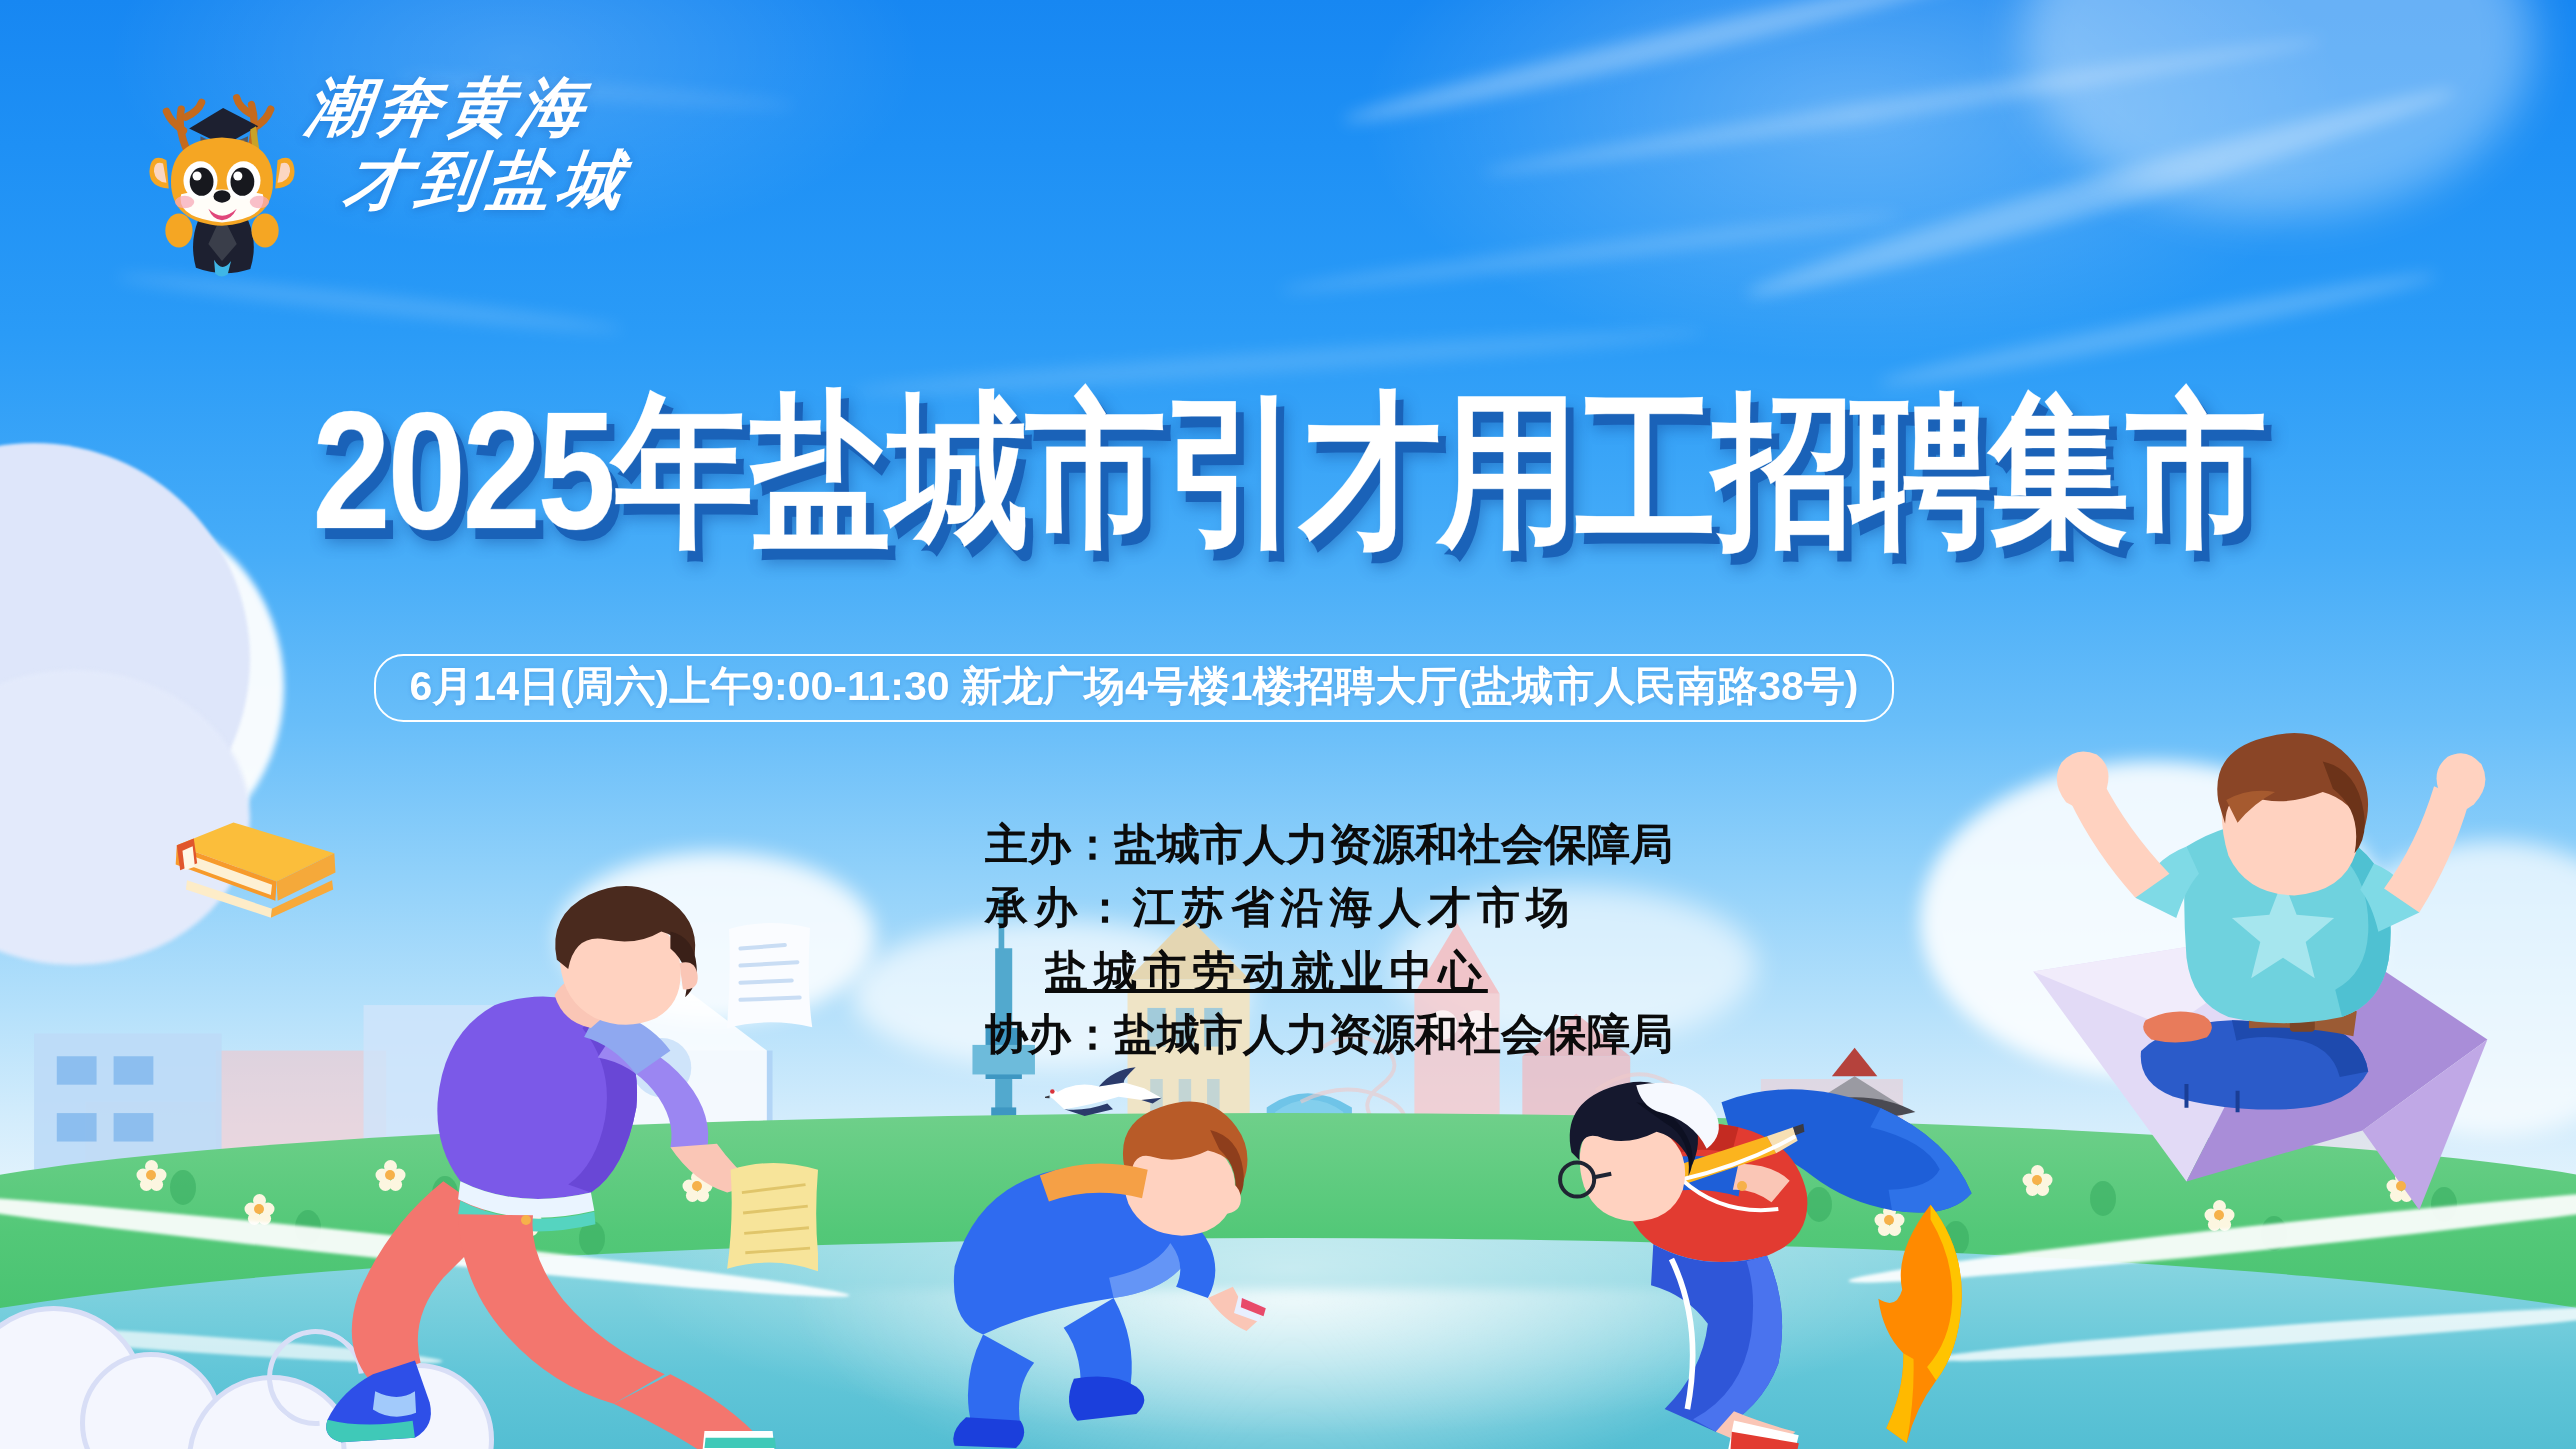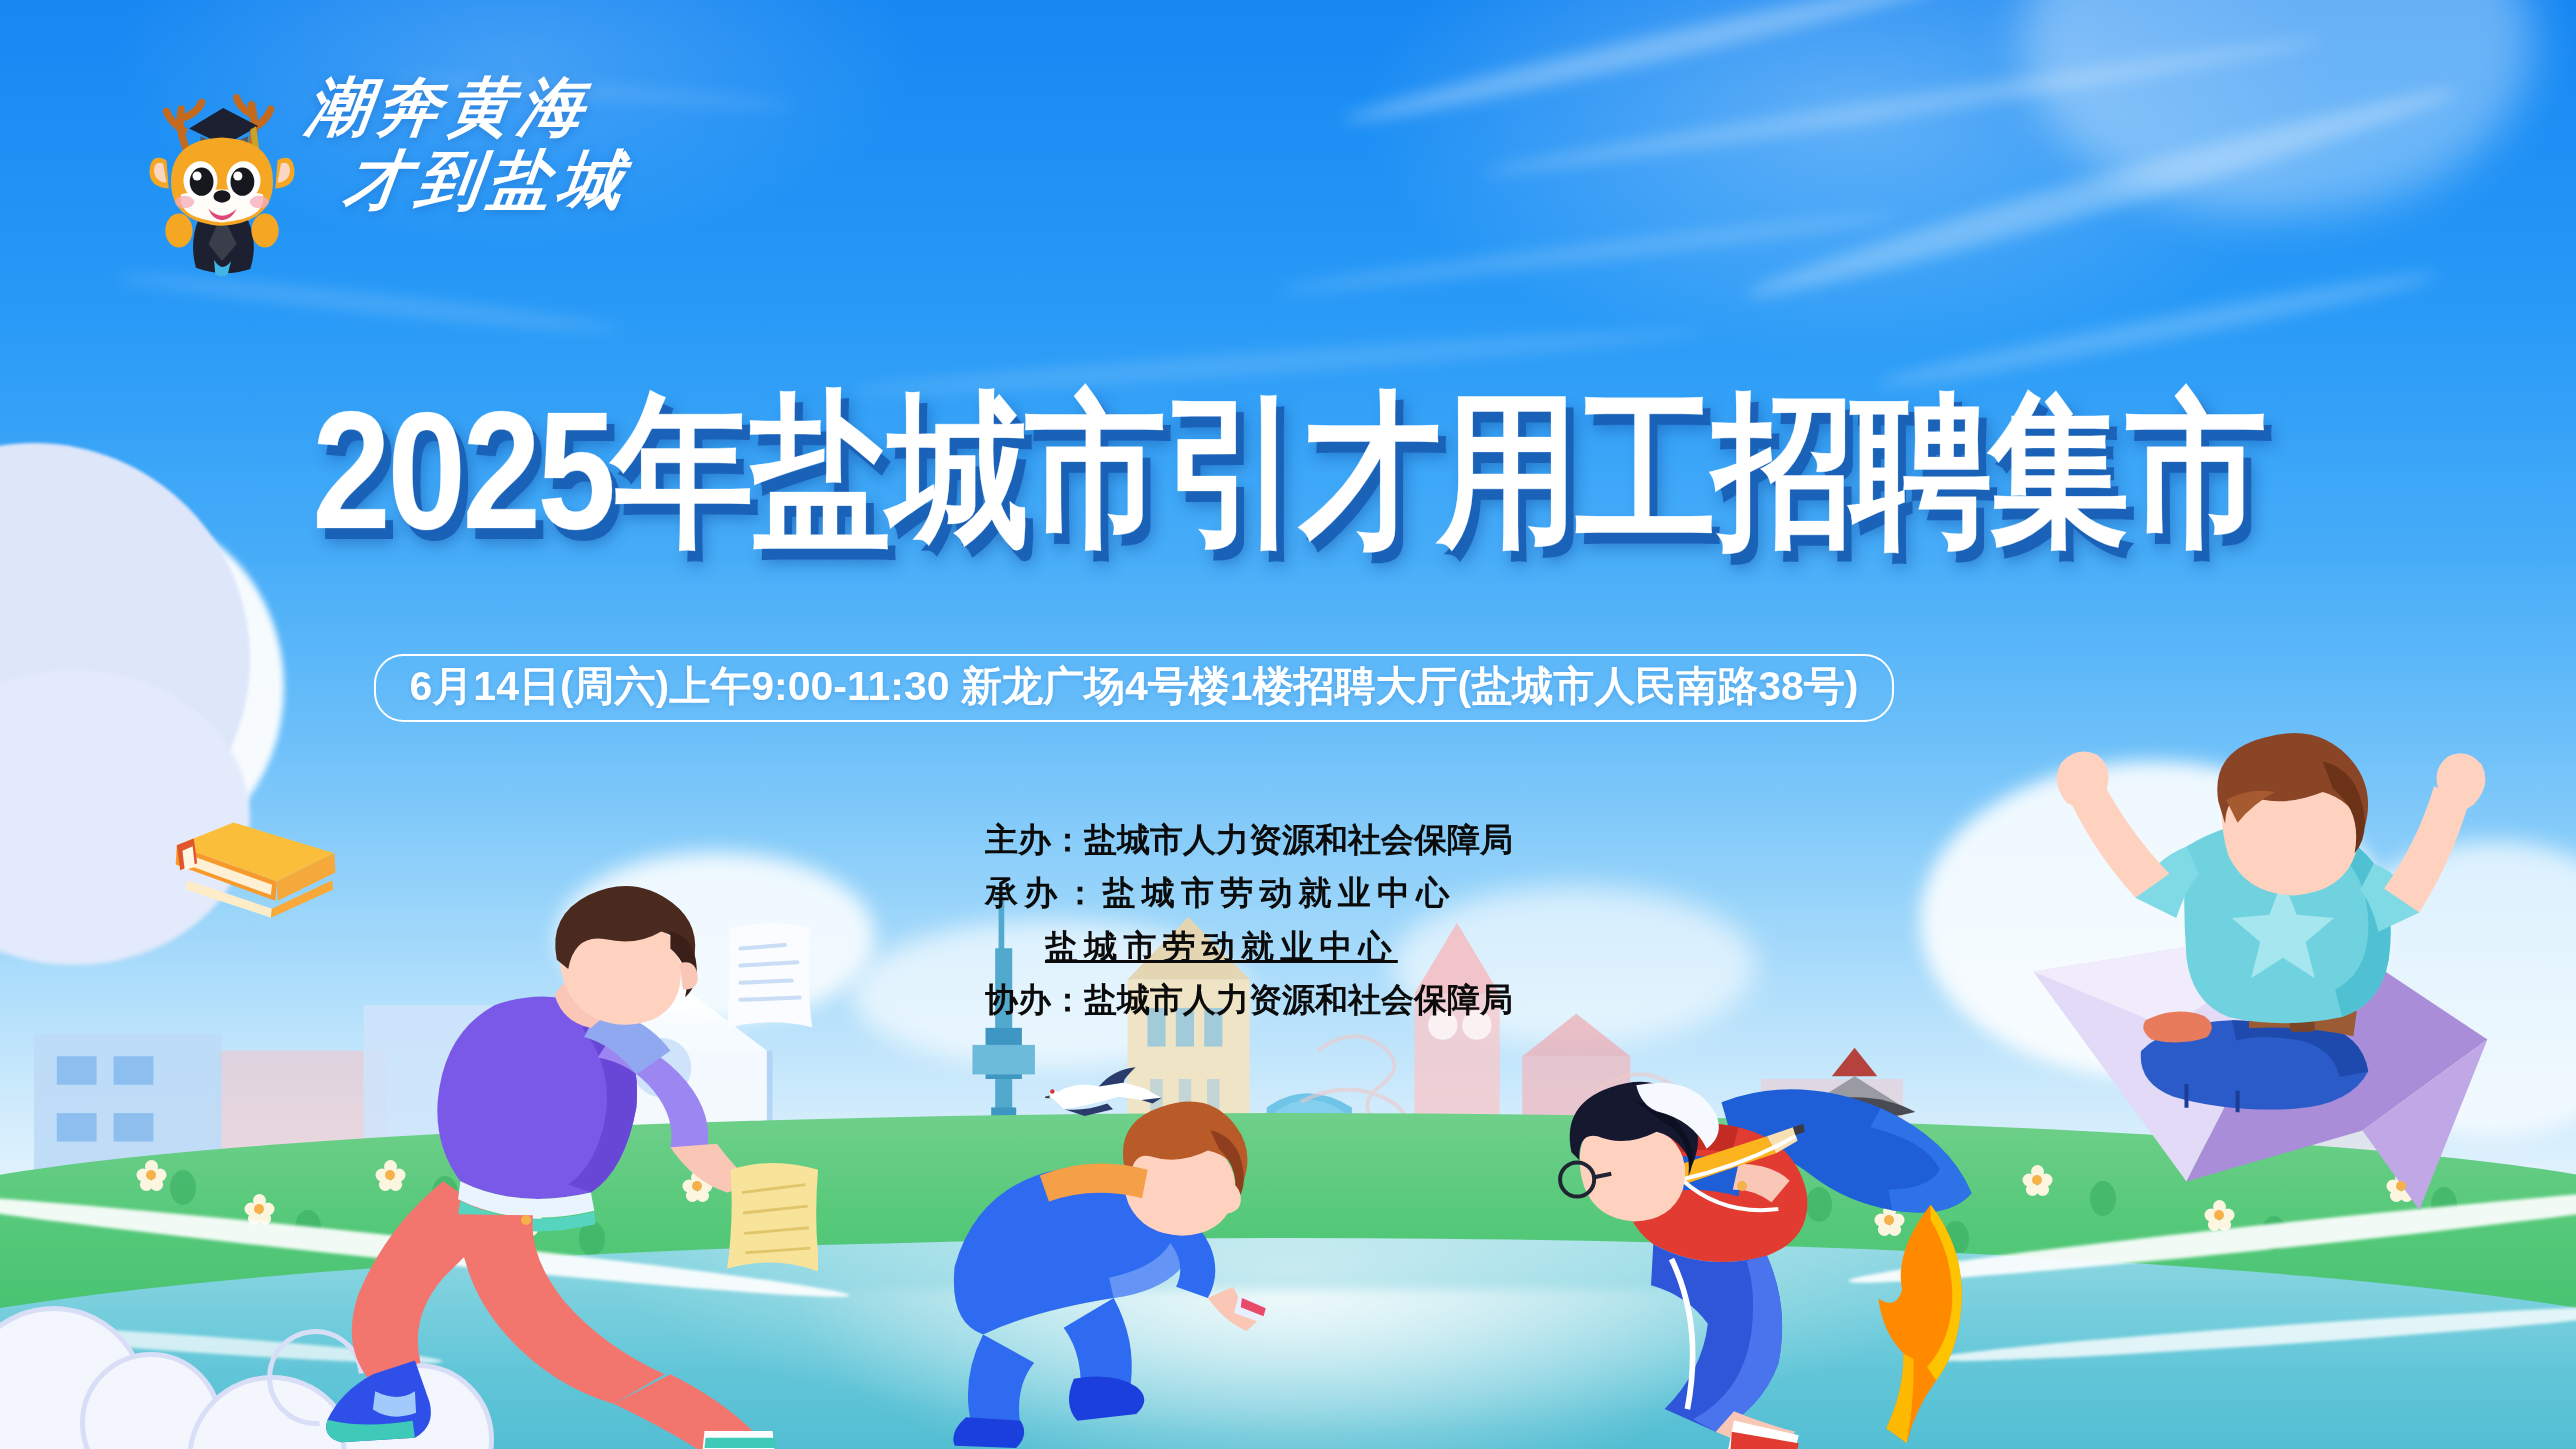--- a/index.html
+++ b/index.html
@@ -124,21 +124,21 @@
     border:2.8px solid #FFFFFF; border-radius:29.5px;
     padding:10.2px 34px 12.5px;
     color:#FFFFFF; font-size:41px; font-weight:600; letter-spacing:0px;
     white-space:nowrap; line-height:1.0;
     text-shadow:0 1.1px 4.5px rgba(25,90,180,.22);
   }
 
   
   .orgs{
     position:absolute; left:985px; top:823px; width:670px;
-    color:#0B0B0B; font-size:33px; font-weight:800; line-height:1.0;
+    color:#0B0B0B; font-size:43px; font-weight:800; line-height:1.0;
     font-family:"Liberation Sans","DejaVu Sans",sans-serif;
   }
   .org-line{ margin-bottom:20.4px; white-space:nowrap; }
   .org-line:last-child{ margin-bottom:0; }
   .org-sp{ letter-spacing:6.2px; }
   .org-indent{ padding-left:60px;text-decoration:underline; }
 
   
   .char{ position:absolute; }
 
@@ -576,19 +576,19 @@
   </div>
 
   <div class="title">2025年盐城市引才用工招聘集市</div>
 
   <div class="sub-wrap">
     <div class="sub">6月14日(周六)上午9:00-11:30  新龙广场4号楼1楼招聘大厅(盐城市人民南路38号)</div>
   </div>
 
   <div class="orgs">
     <div class="org-line">主办：盐城市人力资源和社会保障局</div>
-    <div class="org-line org-sp">承办：盐城市劳动就业中心</div>
+    <div class="org-line org-sp">承办：江苏省沿海人才市场</div>
     <div class="org-line org-sp org-indent">盐城市劳动就业中心</div>
     <div class="org-line">协办：盐城市人力资源和社会保障局</div>
   </div>
 
 </div>
 
 
 </body></html>

